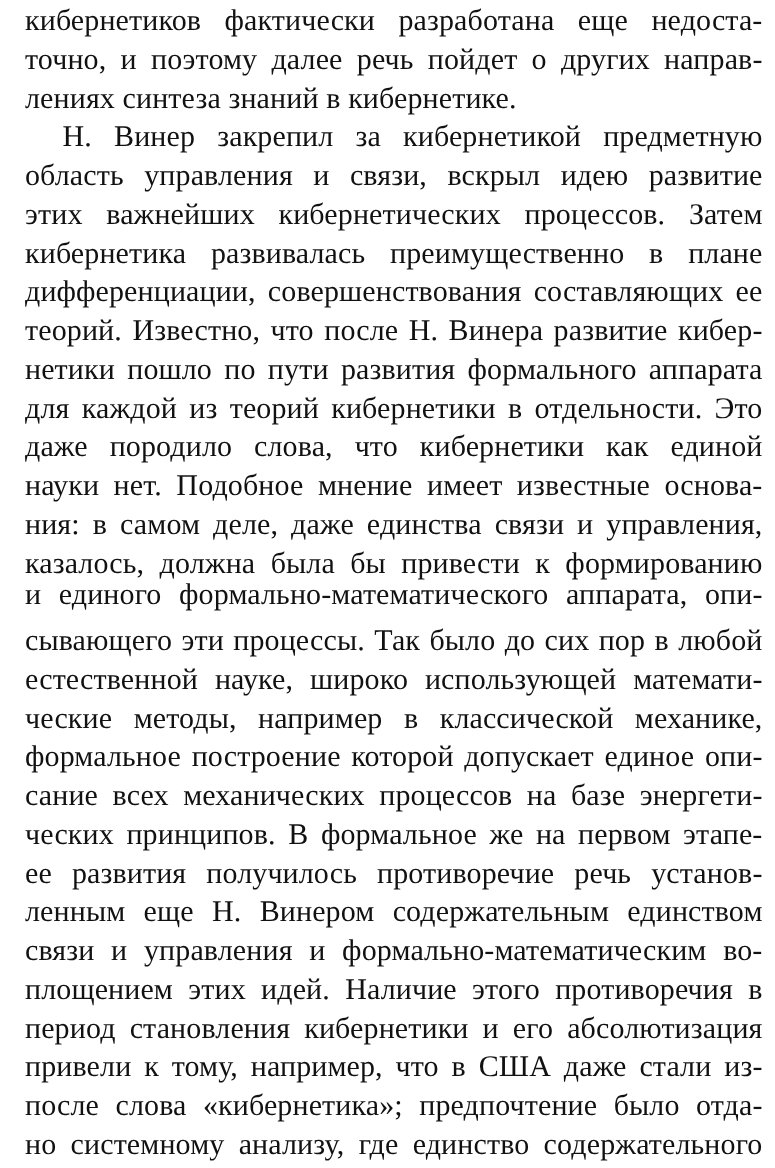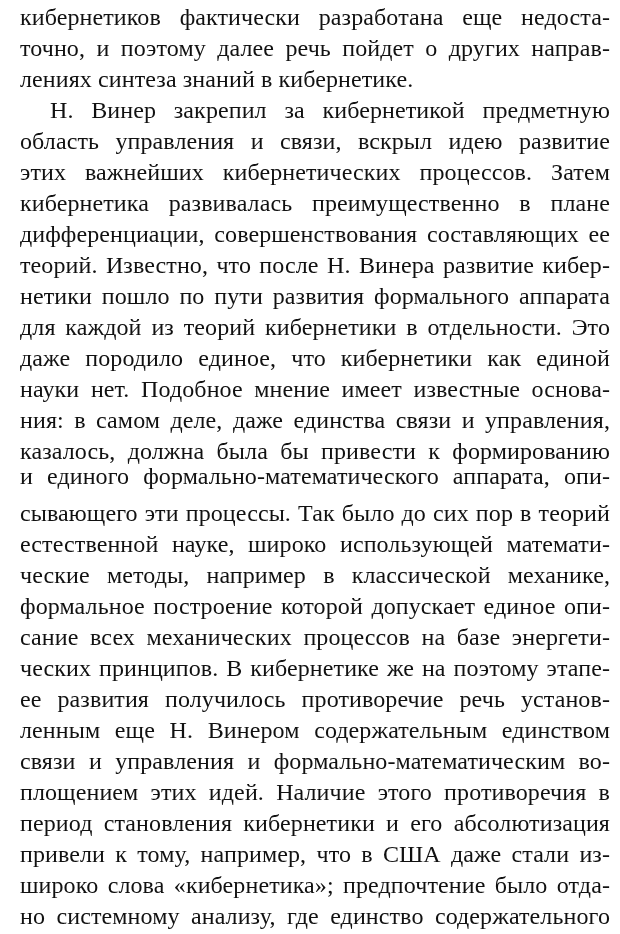--- a/index.html
+++ b/index.html
@@ -51,34 +51,34 @@
   <div class="line last" style="top:64px">лениях синтеза знаний в кибернетике.</div>
 
   <div class="line indent" style="top:95px">Н. Винер закрепил за кибернетикой предметную</div>
   <div class="line" style="top:126px">область управления и связи, вскрыл идею развитие</div>
   <div class="line" style="top:157px">этих важнейших кибернетических процессов. Затем</div>
   <div class="line" style="top:188px">кибернетика развивалась преимущественно в плане</div>
   <div class="line" style="top:219px">дифференциации, совершенствования составляющих ее</div>
   <div class="line" style="top:250px">теорий. Известно, что после Н. Винера развитие кибер-</div>
   <div class="line" style="top:281px">нетики пошло по пути развития формального аппарата</div>
   <div class="line" style="top:312px">для каждой из теорий кибернетики в отдельности. Это</div>
-  <div class="line" style="top:343px">даже породило единое, что кибернетики как единой</div>
+  <div class="line" style="top:343px">даже породило слова, что кибернетики как единой</div>
   <div class="line" style="top:374px">науки нет. Подобное мнение имеет известные основа-</div>
   <div class="line" style="top:405px">ния: в самом деле, даже единства связи и управления,</div>
   <div class="line" style="top:436px">казалось, должна была бы привести к формированию</div>
   <div class="line" style="top:461px">и единого формально-математического аппарата, опи-</div>
-  <div class="line" style="top:498px">сывающего эти процессы. Так было до сих пор в теорий</div>
+  <div class="line" style="top:498px">сывающего эти процессы. Так было до сих пор в любой</div>
   <div class="line" style="top:529px">естественной науке, широко использующей математи-</div>
   <div class="line" style="top:560px">ческие методы, например в классической механике,</div>
   <div class="line" style="top:591px">формальное построение которой допускает единое опи-</div>
   <div class="line" style="top:622px">сание всех механических процессов на базе энергети-</div>
-  <div class="line" style="top:653px">ческих принципов. В кибернетике же на поэтому этапе-</div>
+  <div class="line" style="top:653px">ческих принципов. В формальное же на первом этапе-</div>
   <div class="line" style="top:684px">ее развития получилось противоречие речь установ-</div>
   <div class="line" style="top:715px">ленным еще Н. Винером содержательным единством</div>
   <div class="line" style="top:746px">связи и управления и формально-математическим во-</div>
   <div class="line" style="top:777px">площением этих идей. Наличие этого противоречия в</div>
   <div class="line" style="top:808px">период становления кибернетики и его абсолютизация</div>
   <div class="line" style="top:839px">привели к тому, например, что в США даже стали из-</div>
-  <div class="line" style="top:870px">широко слова «кибернетика»; предпочтение было отда-</div>
+  <div class="line" style="top:870px">после слова «кибернетика»; предпочтение было отда-</div>
   <div class="line" style="top:901px">но системному анализу, где единство содержательного</div>
   <div class="line" style="top:932px">и формального аспектов выступало значительно более</div>
 
 </div>
 
 </body></html>

